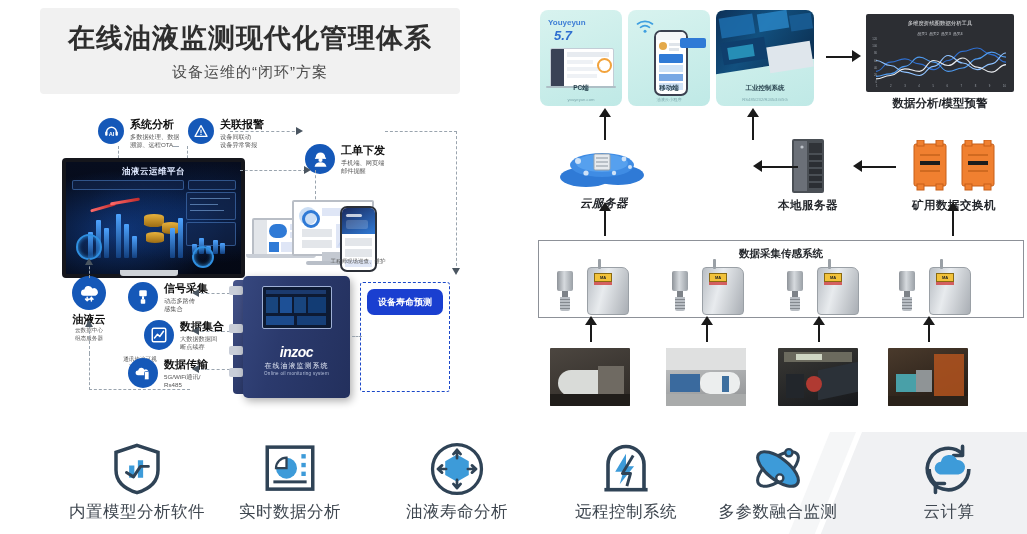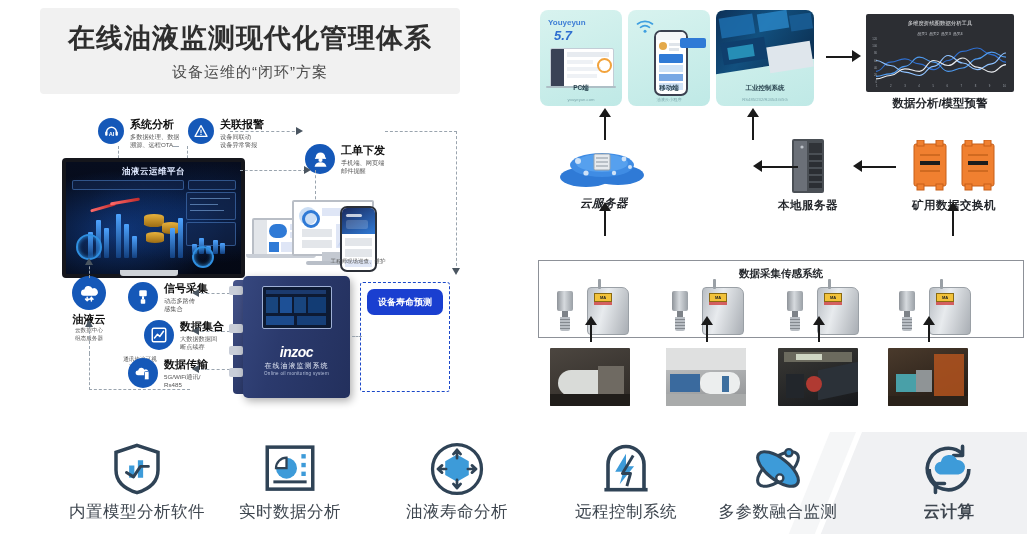--- a/index.html
+++ b/index.html
@@ -121,21 +121,21 @@
 
   
   .node{position:absolute;text-align:center;}
   .node .nlabel{font-size:11.5px;font-weight:bold;color:#23262b;margin-top:2px;letter-spacing:.5px;}
 
   
   .arrow-line{position:absolute;background:#1a1a1a;}
   .arrow-head{position:absolute;width:0;height:0;}
 
   
-  #sensor-box{left:538px;top:240px;width:484px;height:76px;border:1px solid #8d9198;background:#fff;margin-top:20px;}
+  #sensor-box{left:538px;top:240px;width:484px;height:76px;border:1px solid #8d9198;background:#fff;}
   #sensor-title{position:absolute;left:0;right:0;top:6px;text-align:center;font-size:10.5px;font-weight:bold;color:#23262b;}
   .sensor-pair{position:absolute;top:22px;width:95px;height:50px;}
   .probe{position:absolute;left:8px;top:8px;width:16px;height:40px;}
   .probe-body{position:absolute;left:0;top:0;width:16px;height:20px;border-radius:2px;
     background:linear-gradient(90deg,#8e9399,#d6dade 45%,#9aa0a6);}
   .probe-neck{position:absolute;left:5px;top:20px;width:6px;height:6px;background:#7d8288;}
   .probe-tip{position:absolute;left:3px;top:26px;width:10px;height:14px;border-radius:0 0 2px 2px;
     background:repeating-linear-gradient(#b9bec4,#b9bec4 2px,#84898f 2px,#84898f 3px);}
   .tx{position:absolute;left:38px;top:4px;width:40px;height:46px;border-radius:4px 7px 4px 4px;
     background:linear-gradient(105deg,#b9bec4,#e8ebee 40%,#a9aeb4);border:1px solid #9aa0a6;}
@@ -710,21 +710,21 @@
       <svg width="54" height="56" viewBox="0 0 60 62">
           <path d="M10 54V26a20 20 0 0 1 40 0v28" fill="none" stroke="#2f4356" stroke-width="4"></path>
           <rect x="6" y="52" width="48" height="4" fill="#2f4356"></rect>
           <path d="M30 14 L18 34h9l-4 14 16-20h-9z" fill="#3d9bd9"></path>
           <path d="M38 16 L26 36h9l-4 14" fill="none" stroke="#2f4356" stroke-width="3.2" stroke-linejoin="round"></path>
         </svg>
     </div>
     <div class="blabel">远程控制系统</div>
   </div>
 
-  <div class="bitem" style="left:874px;top:8px;font-weight:bold;">
+  <div class="bitem" style="left:874px;top:8px;">
     <div class="bicon">
       <svg width="58" height="56" viewBox="0 0 64 62">
           <path d="M54 31a23 23 0 1 1-7-16.5" fill="none" stroke="#2f4356" stroke-width="4"></path>
           <path d="M47 6v10h-10" fill="none" stroke="#2f4356" stroke-width="4" stroke-linecap="round" stroke-linejoin="round"></path>
           <path d="M10 31a23 23 0 0 0 7 16.5" fill="none" stroke="#2f4356" stroke-width="4"></path>
           <path d="M17 57V47h10" fill="none" stroke="#2f4356" stroke-width="4" stroke-linecap="round" stroke-linejoin="round"></path>
           <path d="M22 37a7 7 0 0 1 1-13.9 9.5 9.5 0 0 1 18-2 7.6 7.6 0 0 1 1.5 15.9z" fill="#3d9bd9"></path>
         </svg>
     </div>
     <div class="blabel">云计算</div>

